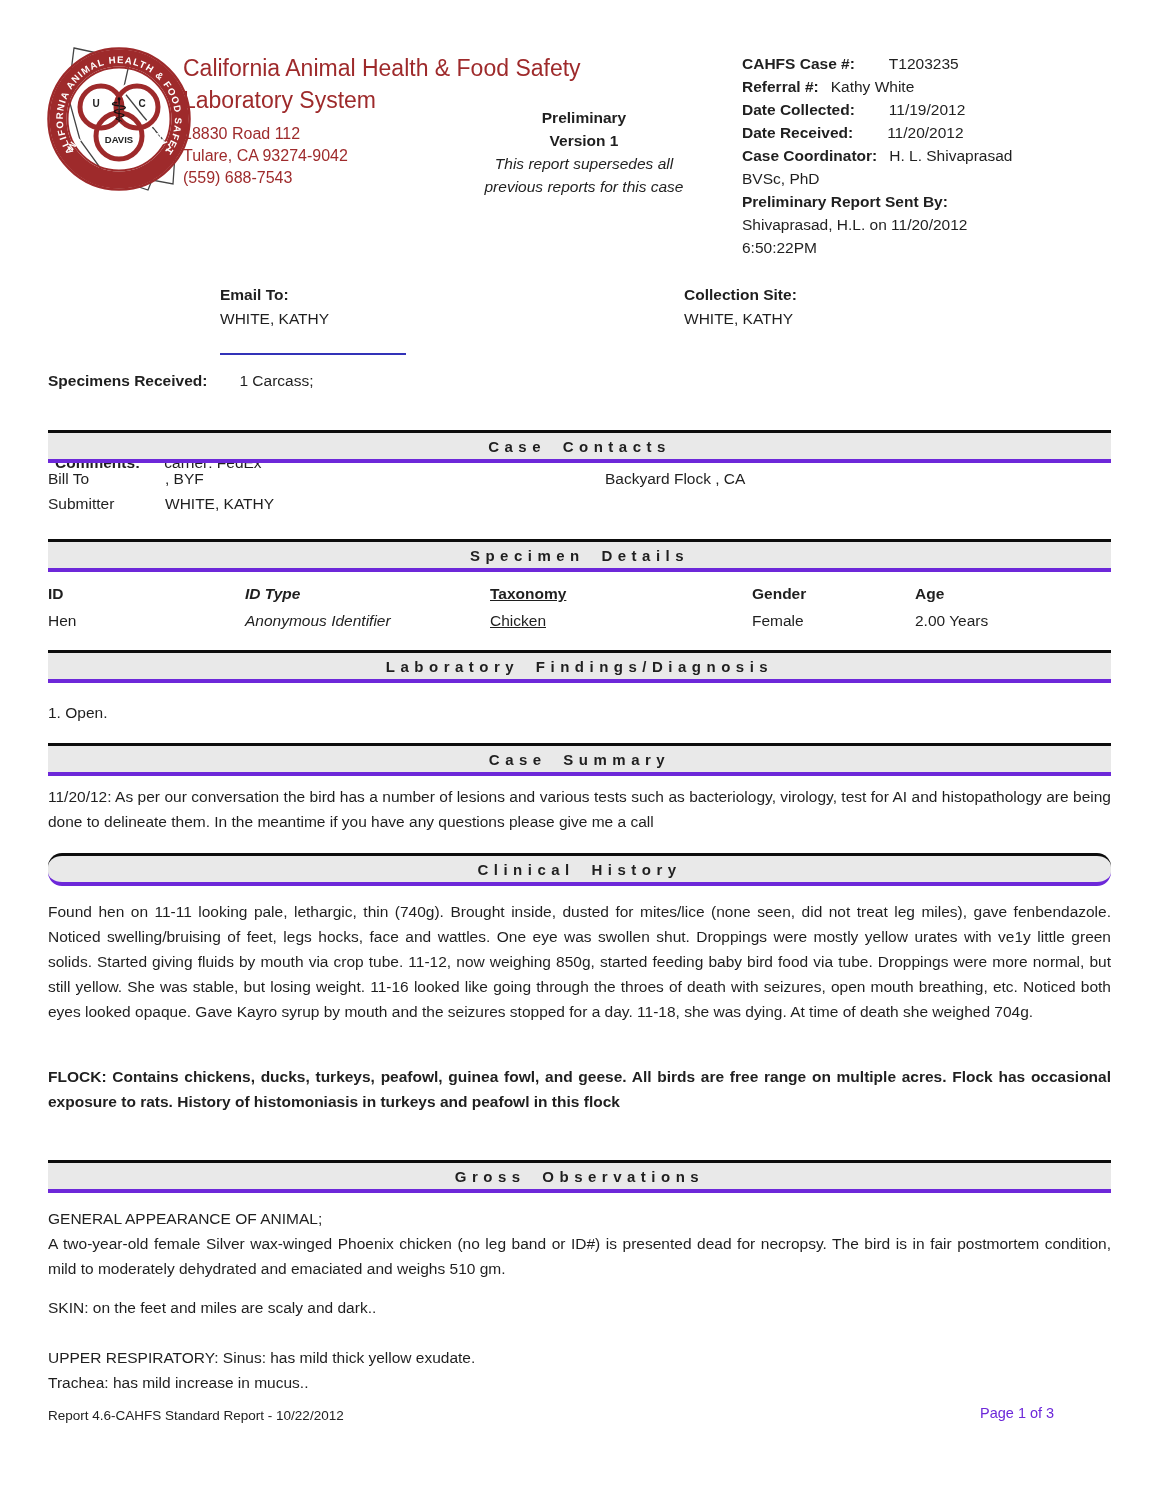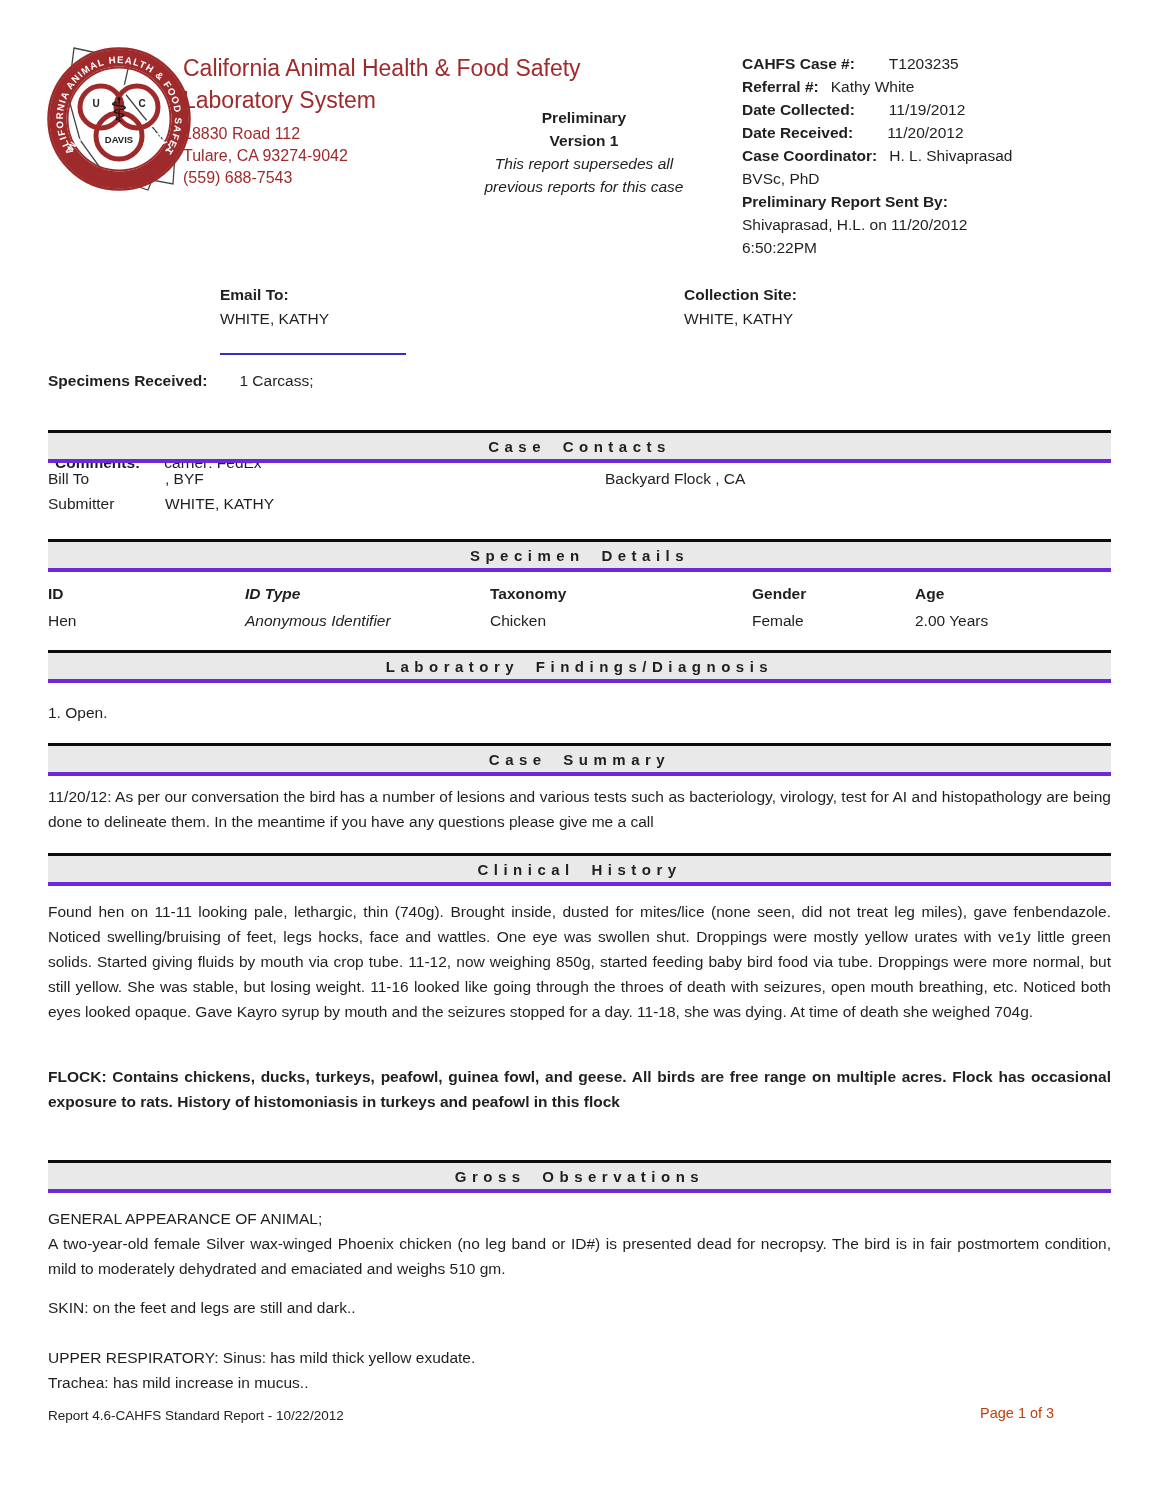--- a/index.html
+++ b/index.html
@@ -42,29 +42,29 @@
   .contact-row{left:48px;width:1063px;font-size:15.5px;}
   .contact-row .c1{display:inline-block;width:117px;}
   .contact-row .c2{display:inline-block;width:440px;}
   .contact-row .c3{display:inline-block;}
   
   .spec-table{left:48px;width:1063px;font-size:15.5px;}
   .spec-table .tr{display:flex;}
   .spec-table .th{font-weight:bold;}
   .spec-table .c0{width:197px;}
   .spec-table .c1{width:245px;font-style:italic;}
-  .spec-table .c2{width:262px;}
+  .spec-table .c2{width:262px;text-decoration:underline;}
   .spec-table .c3{width:163px;}
   .spec-table .c4{flex:1;}
   .spec-table .tr + .tr{margin-top:9px;}
   
   .bodytext{left:48px;width:1063px;font-size:15.5px;line-height:25px;}
   .just{text-align:justify;}
   .footer-left{left:48px;top:1408px;font-size:13.5px;color:#222;}
-  .footer-right{left:980px;top:1405px;font-size:14.5px;color:#c2410c;}
+  .footer-right{left:980px;top:1405px;font-size:14.5px;color:#6d28d9;}
 </style>
 </head>
 <body>
 
 <div class="page">
 
   <div class="abs logo">
     <svg width="150" height="150" viewBox="0 0 150 150">
       <defs>
         <path id="arcTop" d="M 29.1,107.1 A 56,56 0 1 1 120.9,107.1" fill="none"></path>
@@ -179,27 +179,27 @@
       <span class="c4">2.00 Years</span>
     </div>
   </div>
 
   <div class="abs bar" style="top:650px;">Laboratory Findings/Diagnosis</div>
   <div class="abs bodytext" style="top:700px;">1. Open.</div>
 
   <div class="abs bar" style="top:743px;">Case Summary</div>
   <div class="abs bodytext just" style="top:784px;">11/20/12: As per our conversation the bird has a number of lesions and various tests such as bacteriology, virology, test for AI and histopathology are being done to delineate them. In the meantime if you have any questions please give me a call</div>
 
-  <div class="abs bar" style="top:853px;">Clinical History</div>
+  <div class="abs bar" style="top:853px;border-radius:14px;">Clinical History</div>
   <div class="abs bodytext just" style="top:899px;">Found hen on 11-11 looking pale, lethargic, thin (740g).  Brought inside, dusted for mites/lice (none seen, did not treat leg miles), gave fenbendazole. Noticed swelling/bruising of feet, legs hocks, face and wattles. One eye was swollen shut. Droppings were mostly yellow urates with ve1y little green solids. Started giving fluids by mouth via crop tube. 11-12, now weighing 850g, started feeding baby bird food via tube. Droppings were more normal, but still yellow. She was stable, but losing weight. 11-16 looked like going through the throes of death with seizures, open mouth breathing, etc. Noticed both eyes looked opaque. Gave Kayro syrup by mouth and the seizures stopped for a day. 11-18, she was dying. At time of death she weighed 704g.</div>
   <div class="abs bodytext just" style="top:1064px;font-weight:bold;">FLOCK: Contains chickens, ducks, turkeys, peafowl, guinea fowl, and geese.  All birds are free range on multiple acres. Flock has occasional exposure to rats. History of histomoniasis in turkeys and peafowl in this flock</div>
 
   <div class="abs bar" style="top:1160px;">Gross Observations</div>
   <div class="abs bodytext" style="top:1206px;">GENERAL APPEARANCE OF ANIMAL;</div>
   <div class="abs bodytext just" style="top:1231px;">A two-year-old female Silver wax-winged Phoenix chicken (no leg band or ID#) is presented dead for necropsy. The bird is in fair postmortem condition,  mild to moderately dehydrated and emaciated and weighs 510 gm.</div>
-  <div class="abs bodytext" style="top:1295px;">SKIN: on the feet and legs are still and dark..</div>
+  <div class="abs bodytext" style="top:1295px;">SKIN: on the feet and miles are scaly and dark..</div>
   <div class="abs bodytext" style="top:1345px;">UPPER RESPIRATORY: Sinus: has mild thick yellow exudate.</div>
   <div class="abs bodytext" style="top:1370px;">Trachea: has mild increase in mucus..</div>
 
   <div class="abs footer-left">Report 4.6-CAHFS Standard Report - 10/22/2012</div>
   <div class="abs footer-right">Page 1 of 3</div>
 
 </div>
 
 </body></html>

